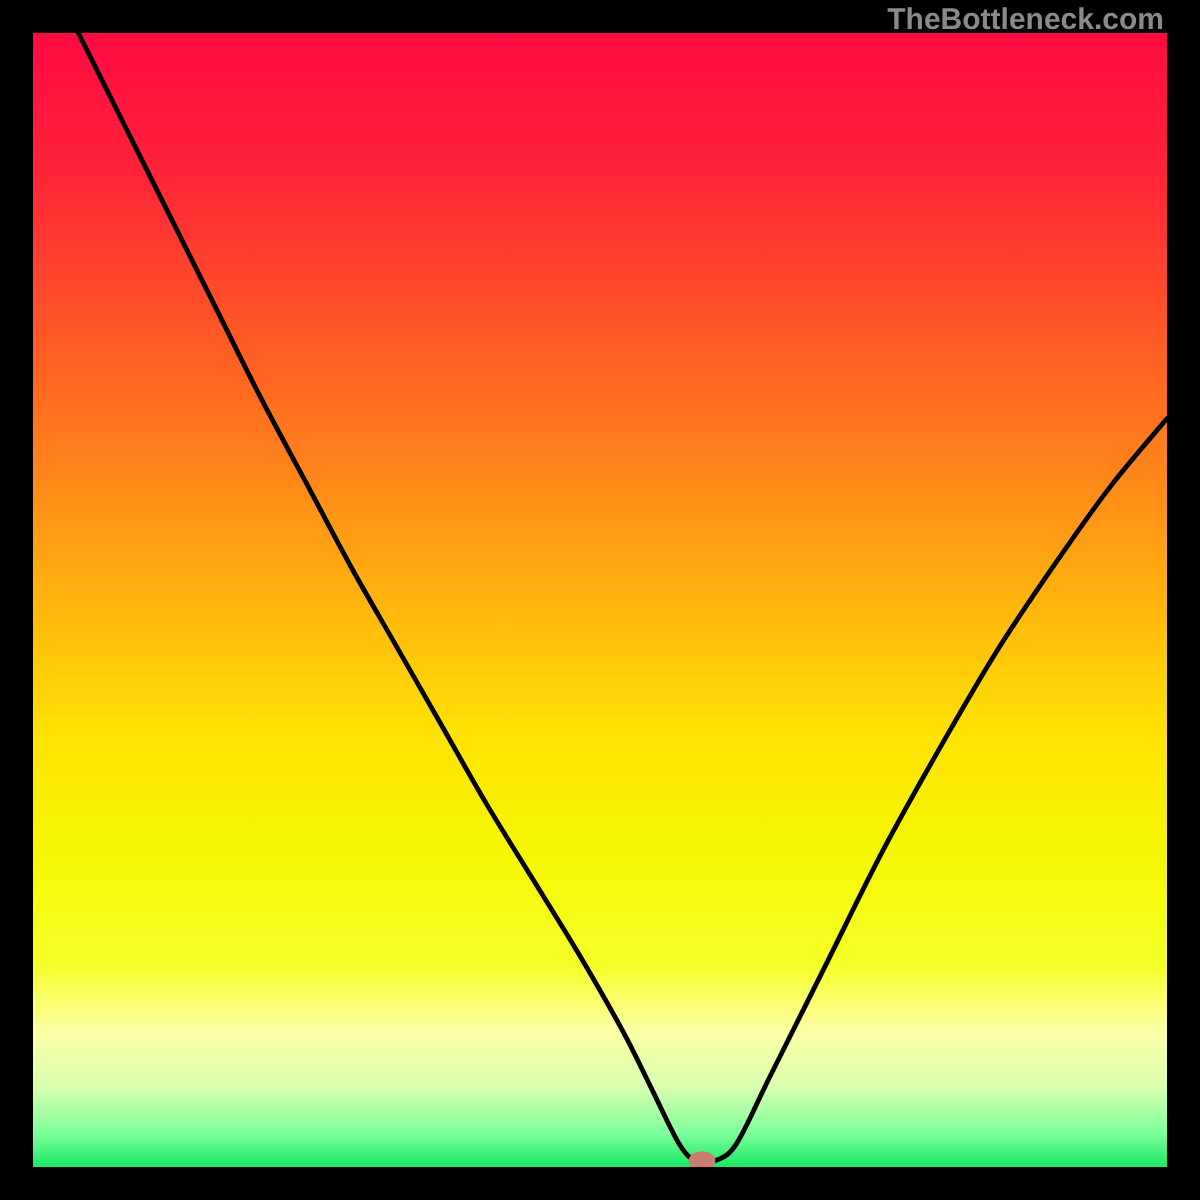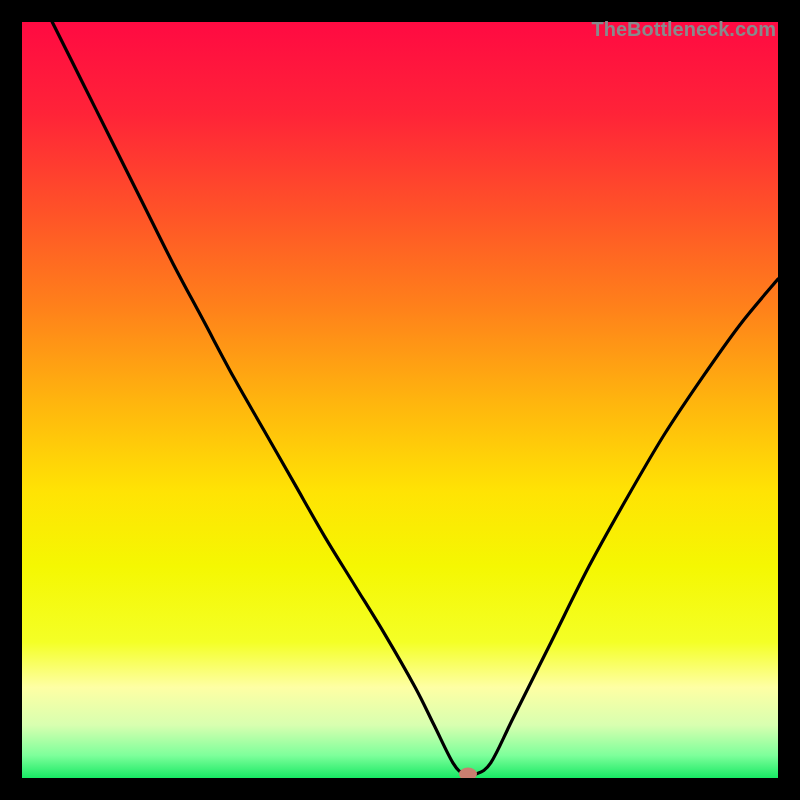--- a/index.html
+++ b/index.html
@@ -23,21 +23,21 @@
   }
   .gradient-bg {
     position: absolute;
     left: 0;
     top: 0;
     width: 100%;
     height: 100%;
   }
   .watermark {
     position: absolute;
-    top: 18px;
+    top: 2px;
     right: 24px;
     font-family: Arial, Helvetica, sans-serif;
     font-size: 20px;
     font-weight: bold;
     color: #888a8c;
     letter-spacing: 0;
   }
   .curve-svg {
     position: absolute;
     left: 0;

